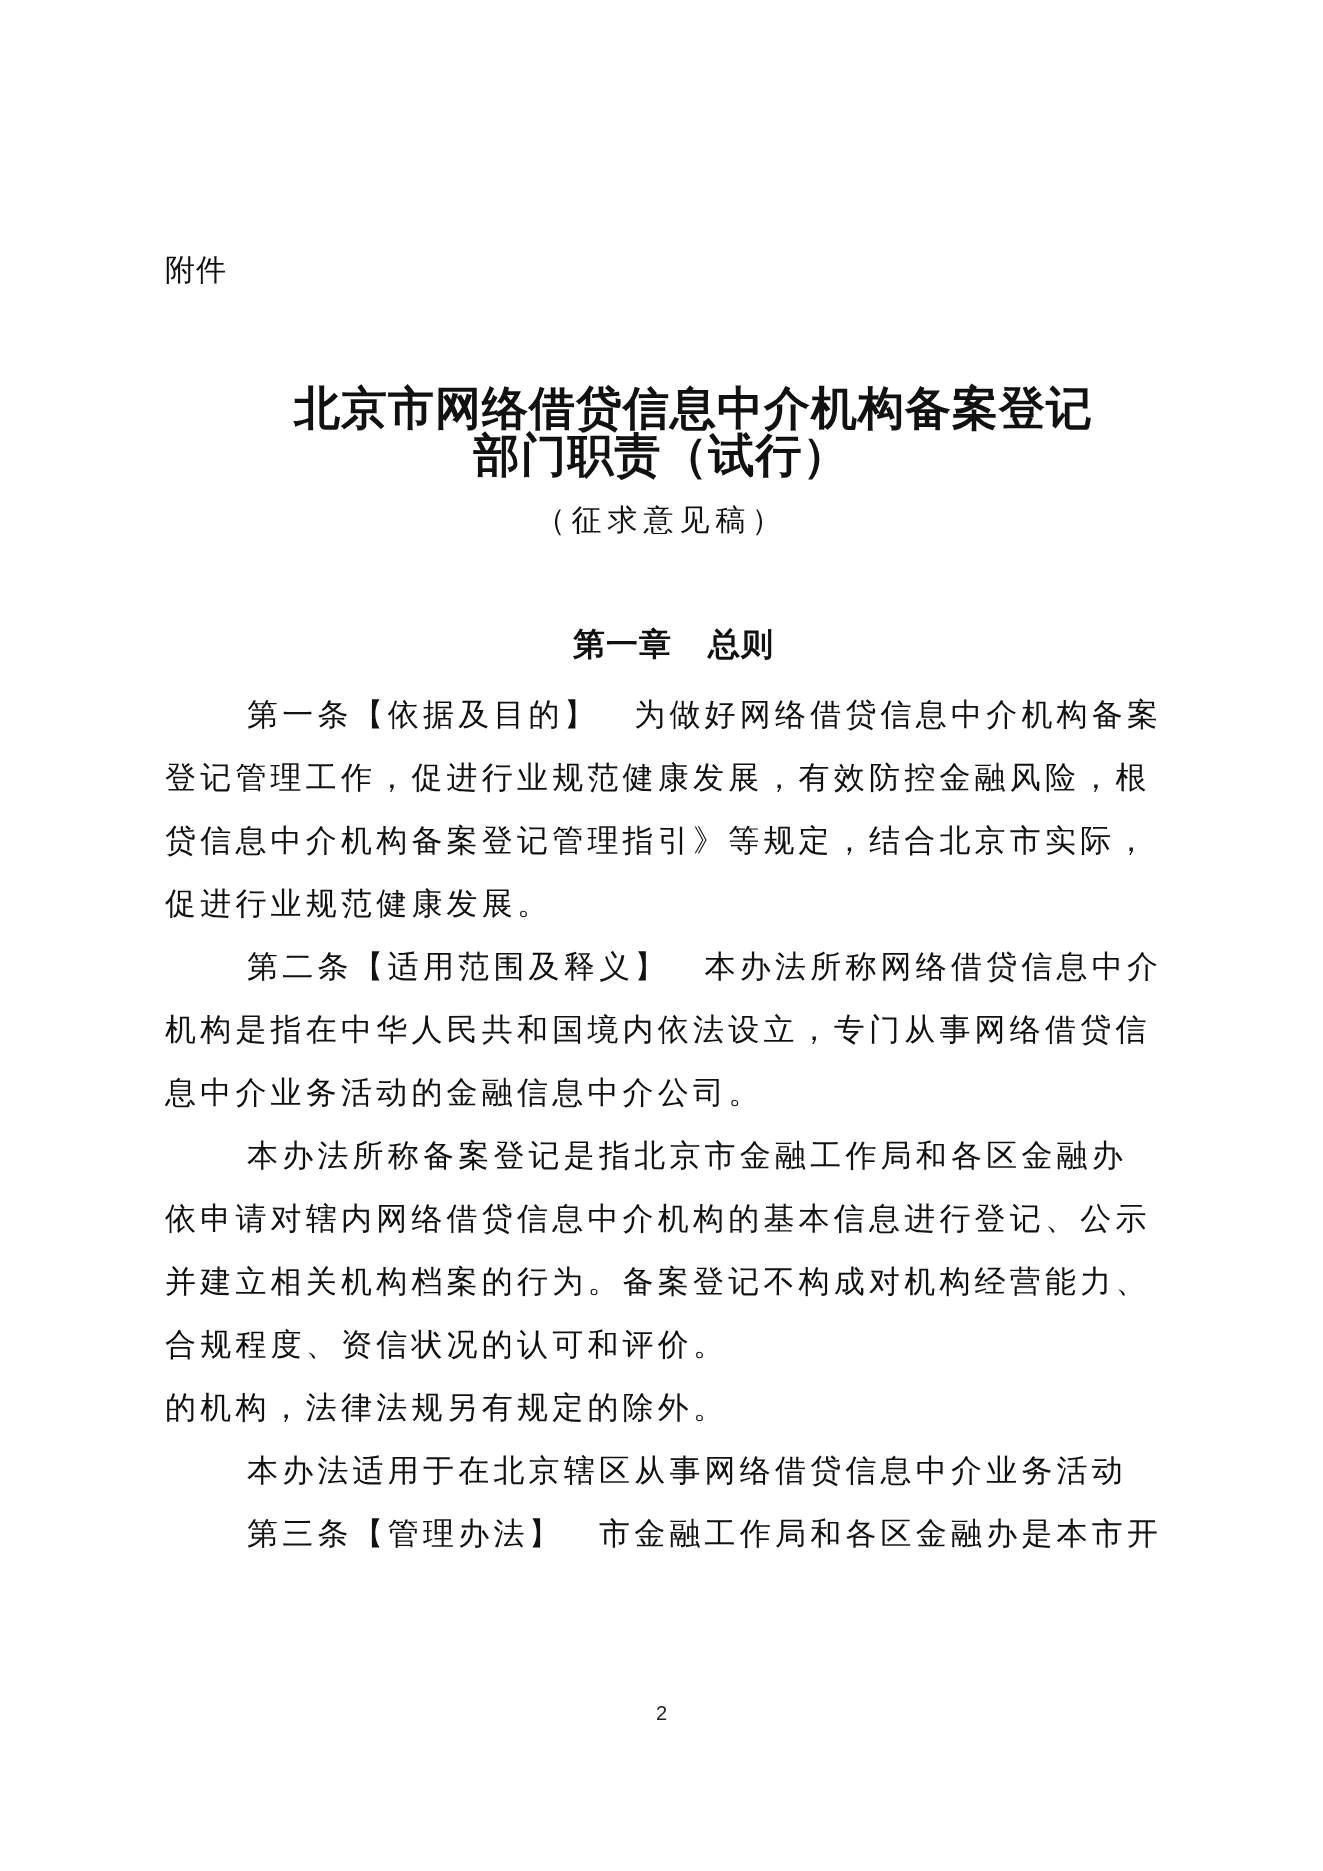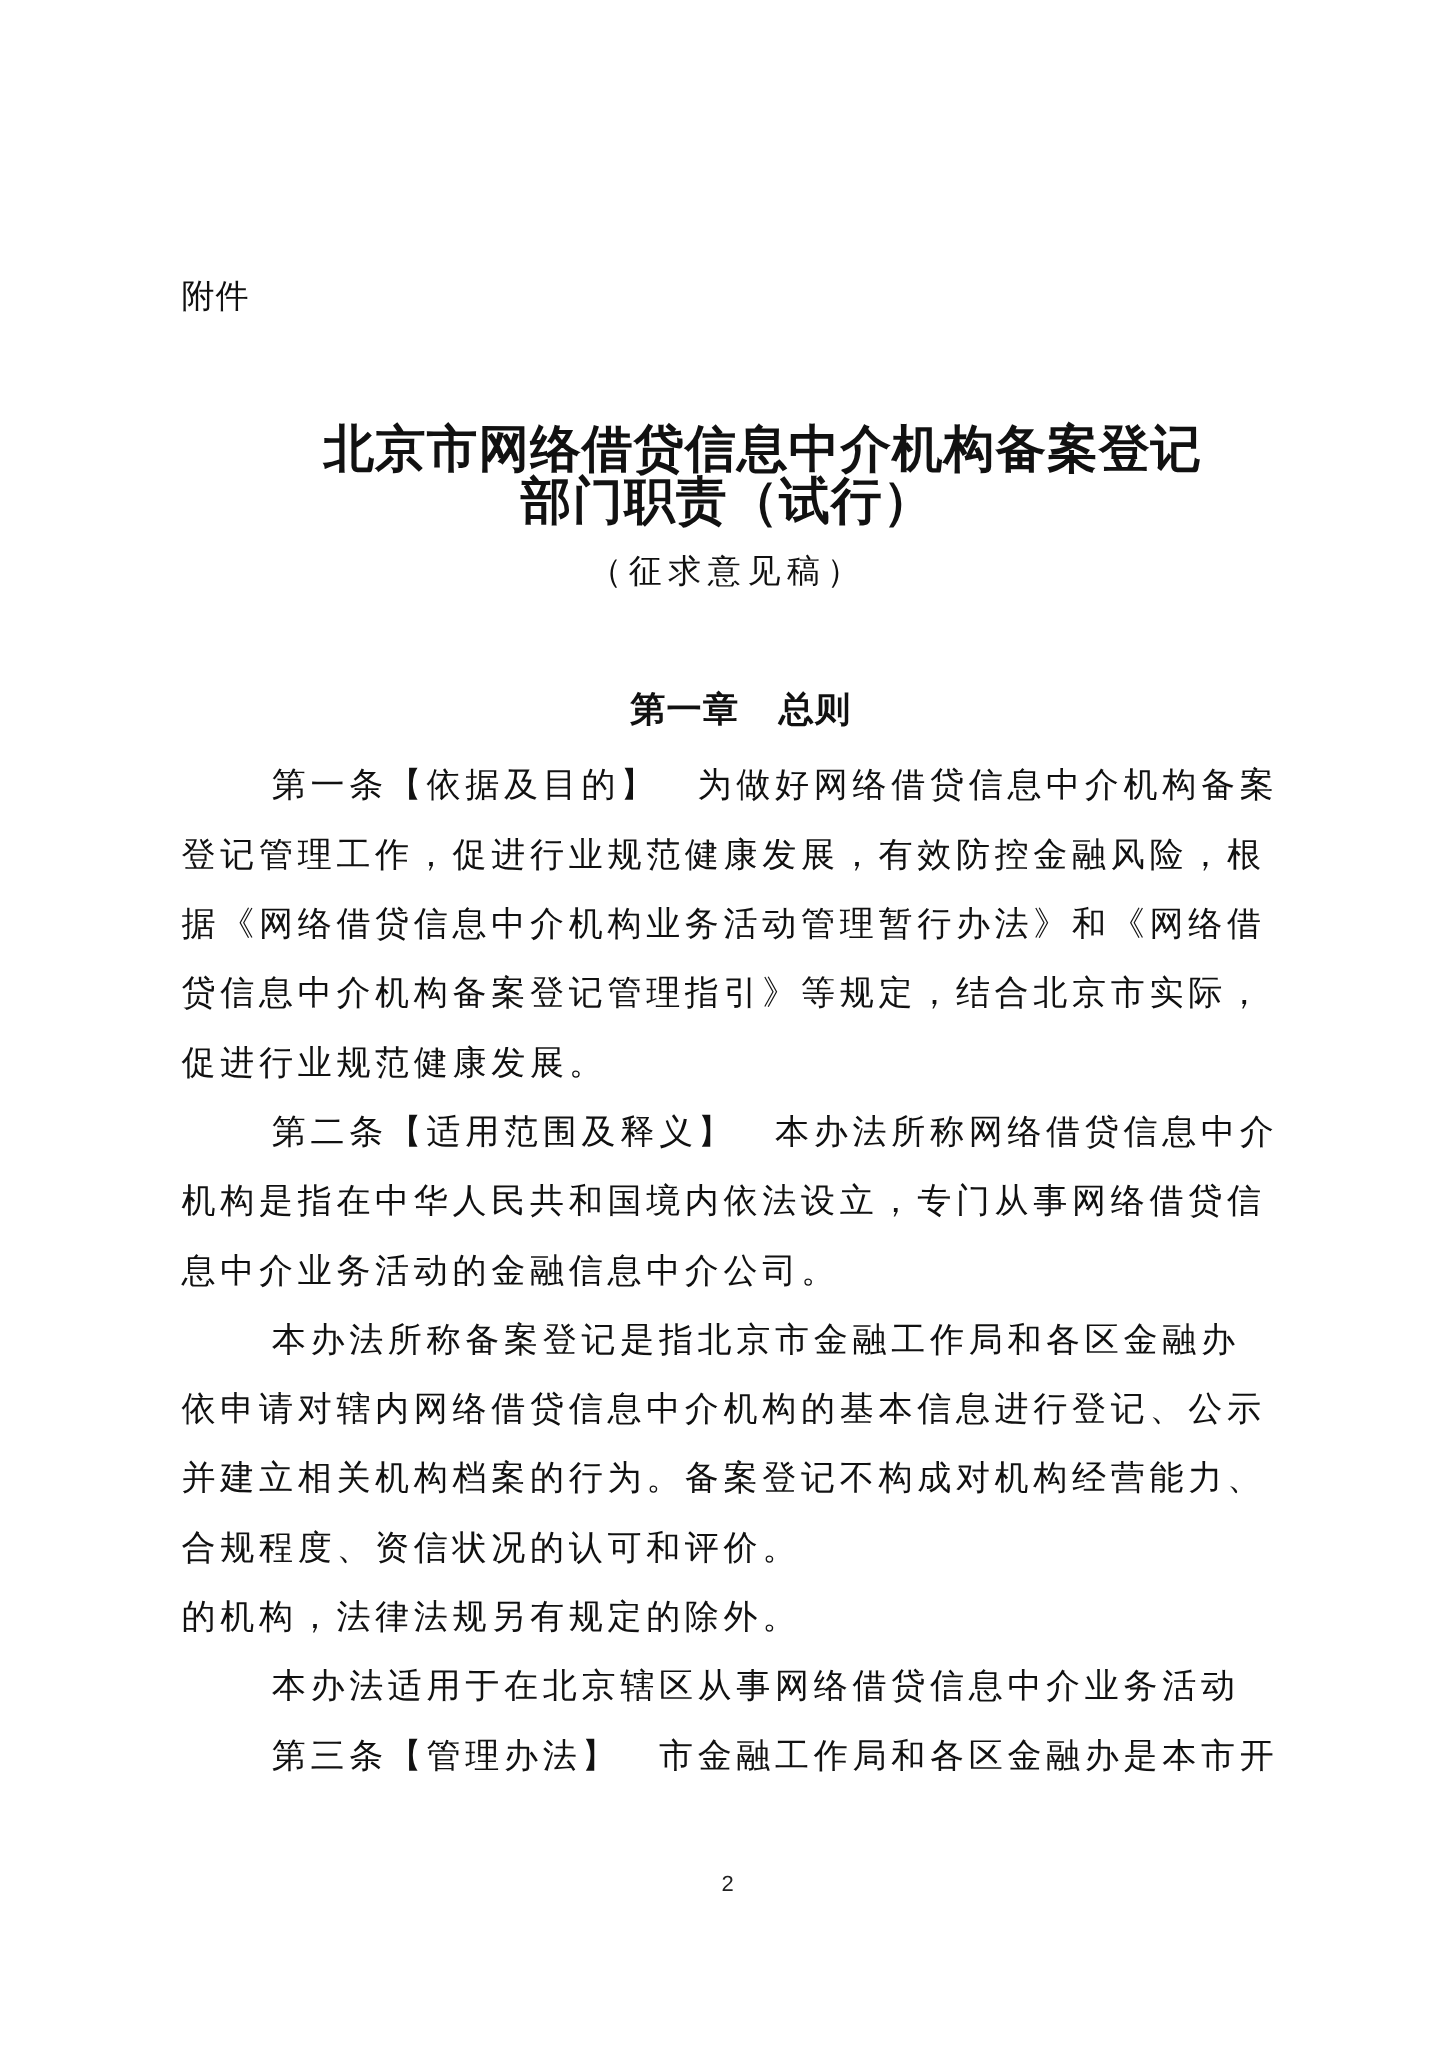--- a/index.html
+++ b/index.html
@@ -109,21 +109,20 @@
 
   <div class="subtitle">（征求意见稿）</div>
 
   <div class="chapter">
     <span>第一章</span><span class="gap"></span><span>总则</span>
   </div>
 
   <div class="body-text">
     <span class="line indent"><span class="art-head">第一条【依据及目的】</span><span>　为做好网络借贷信息中介机构备案</span></span>
     <span class="line">登记管理工作，促进行业规范健康发展，有效防控金融风险，根</span>
-    <span class="line">据《网络借贷信息中介机构业务活动管理暂行办法》和《网络借</span>
     <span class="line">贷信息中介机构备案登记管理指引》等规定，结合北京市实际，</span>
     <span class="line">促进行业规范健康发展。</span>
     <span class="line indent"><span class="art-head">第二条【适用范围及释义】</span><span>　本办法所称网络借贷信息中介</span></span>
     <span class="line">机构是指在中华人民共和国境内依法设立，专门从事网络借贷信</span>
     <span class="line">息中介业务活动的金融信息中介公司。</span>
     <span class="line indent">本办法所称备案登记是指北京市金融工作局和各区金融办</span>
     <span class="line">依申请对辖内网络借贷信息中介机构的基本信息进行登记、公示</span>
     <span class="line">并建立相关机构档案的行为。备案登记不构成对机构经营能力、</span>
     <span class="line">合规程度、资信状况的认可和评价。</span>
     <span class="line">的机构，法律法规另有规定的除外。</span>

